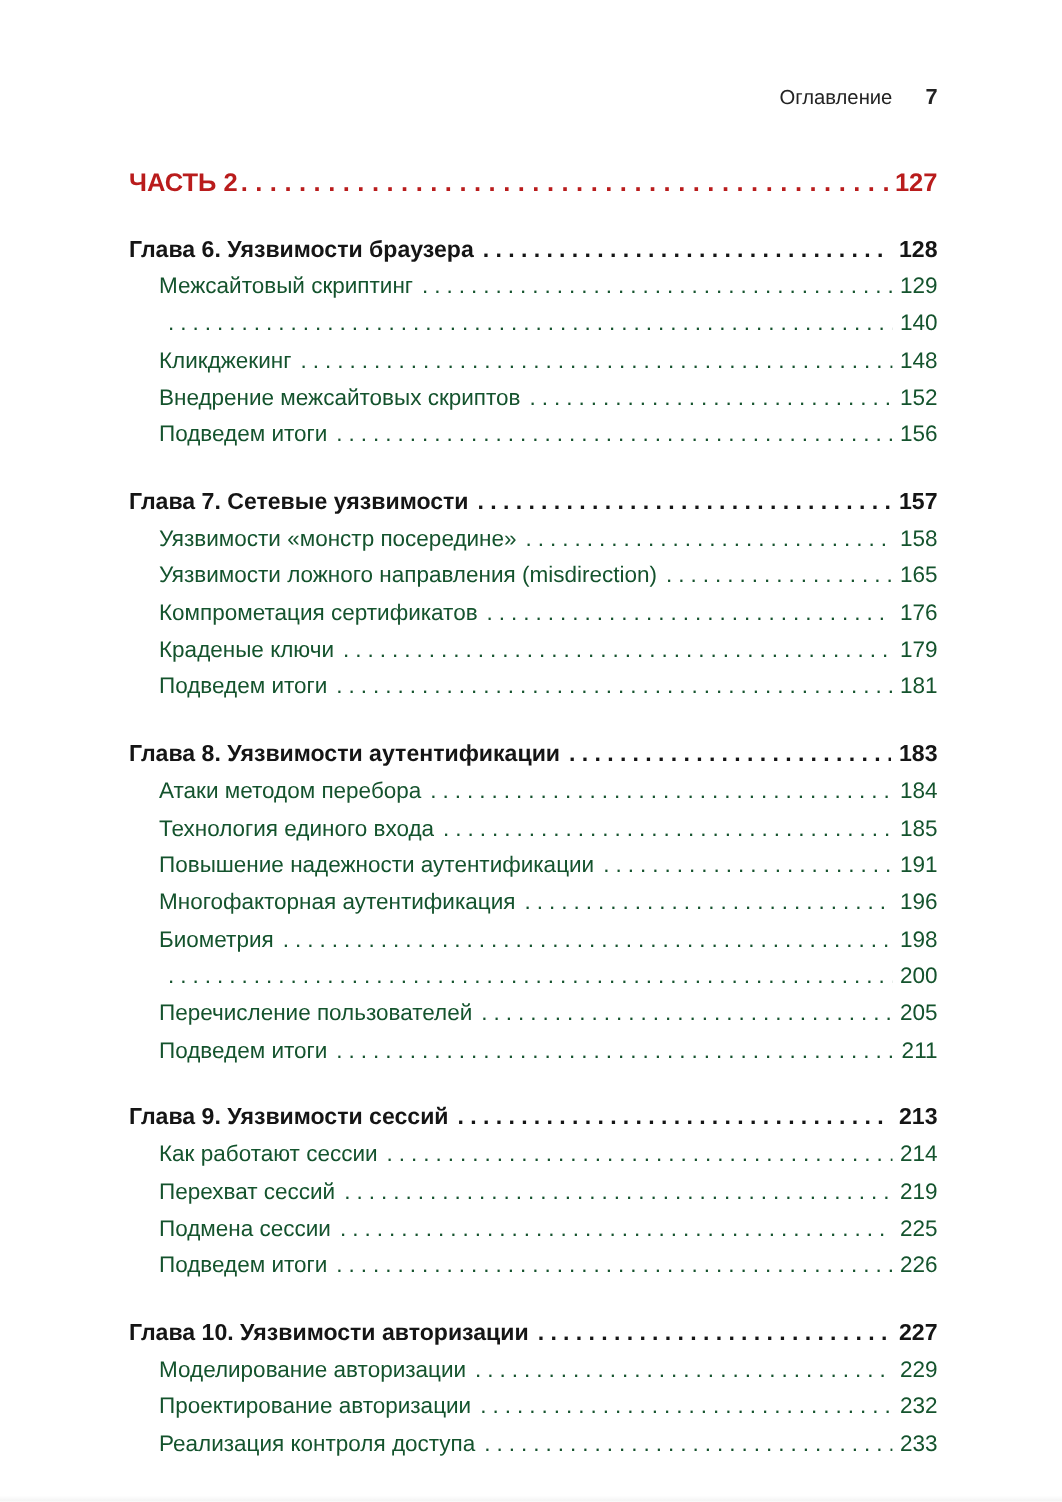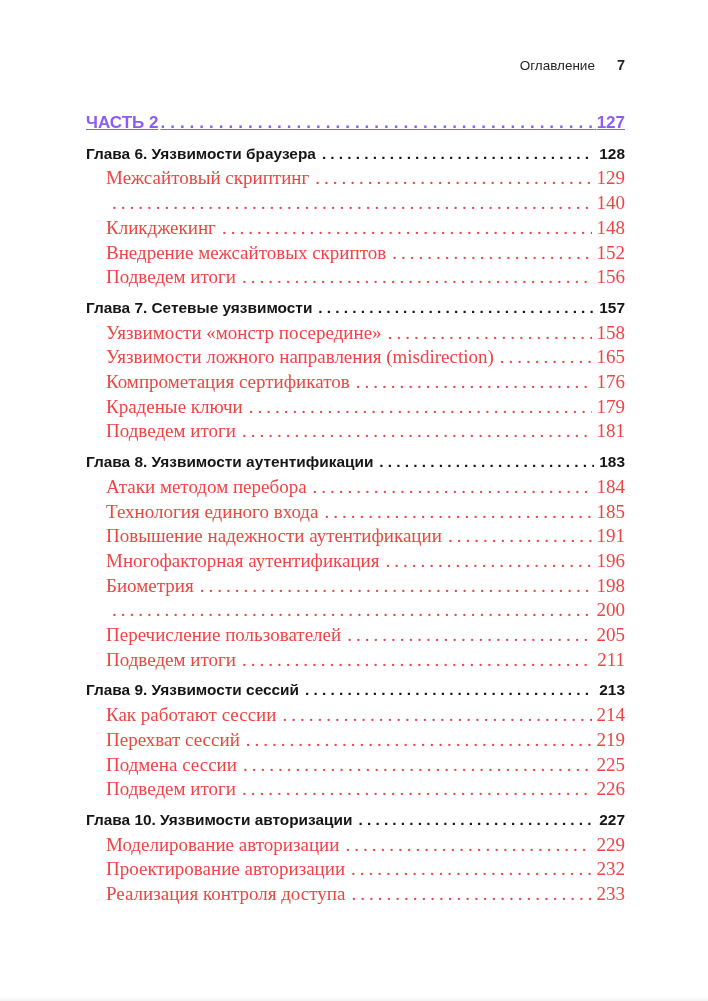--- a/index.html
+++ b/index.html
@@ -68,39 +68,37 @@
     content: "..............................................................................................................................................................";
     letter-spacing: 4px;
   }
   .row .page-num { flex: 0 0 auto; }
 
   
   .part-row {
     margin-top: 37px;
     font-weight: bold;
     font-size: 17px;
-    color: #8b5cf6;
-    text-decoration: underline;
+    color: #b91c1c;
   }
   .part-row .dots { margin: 0 1px 0 2px; }
   .part-row .dots::after { letter-spacing: 5px; }
 
   
-  .section { margin-top: 6px; }
+  .section { margin-top: 20px; }
   .heading-row {
     font-weight: bold;
     font-size: 15.4px;
     color: #151515;
   }
   .heading-row .dots::after { letter-spacing: 4.2px; }
   .entry-row {
-    font-size: 19px;
+    font-size: 15px;
     padding-left: 20px;
-    color: #ef4444;
-    font-family: Liberation Serif, serif;
+    color: #14532d;
   }
 </style>
 </head>
 <body>
 
 <div class="page">
   <div class="content">
 
     <div class="header-row">
       <span class="running-title">Оглавление</span>

